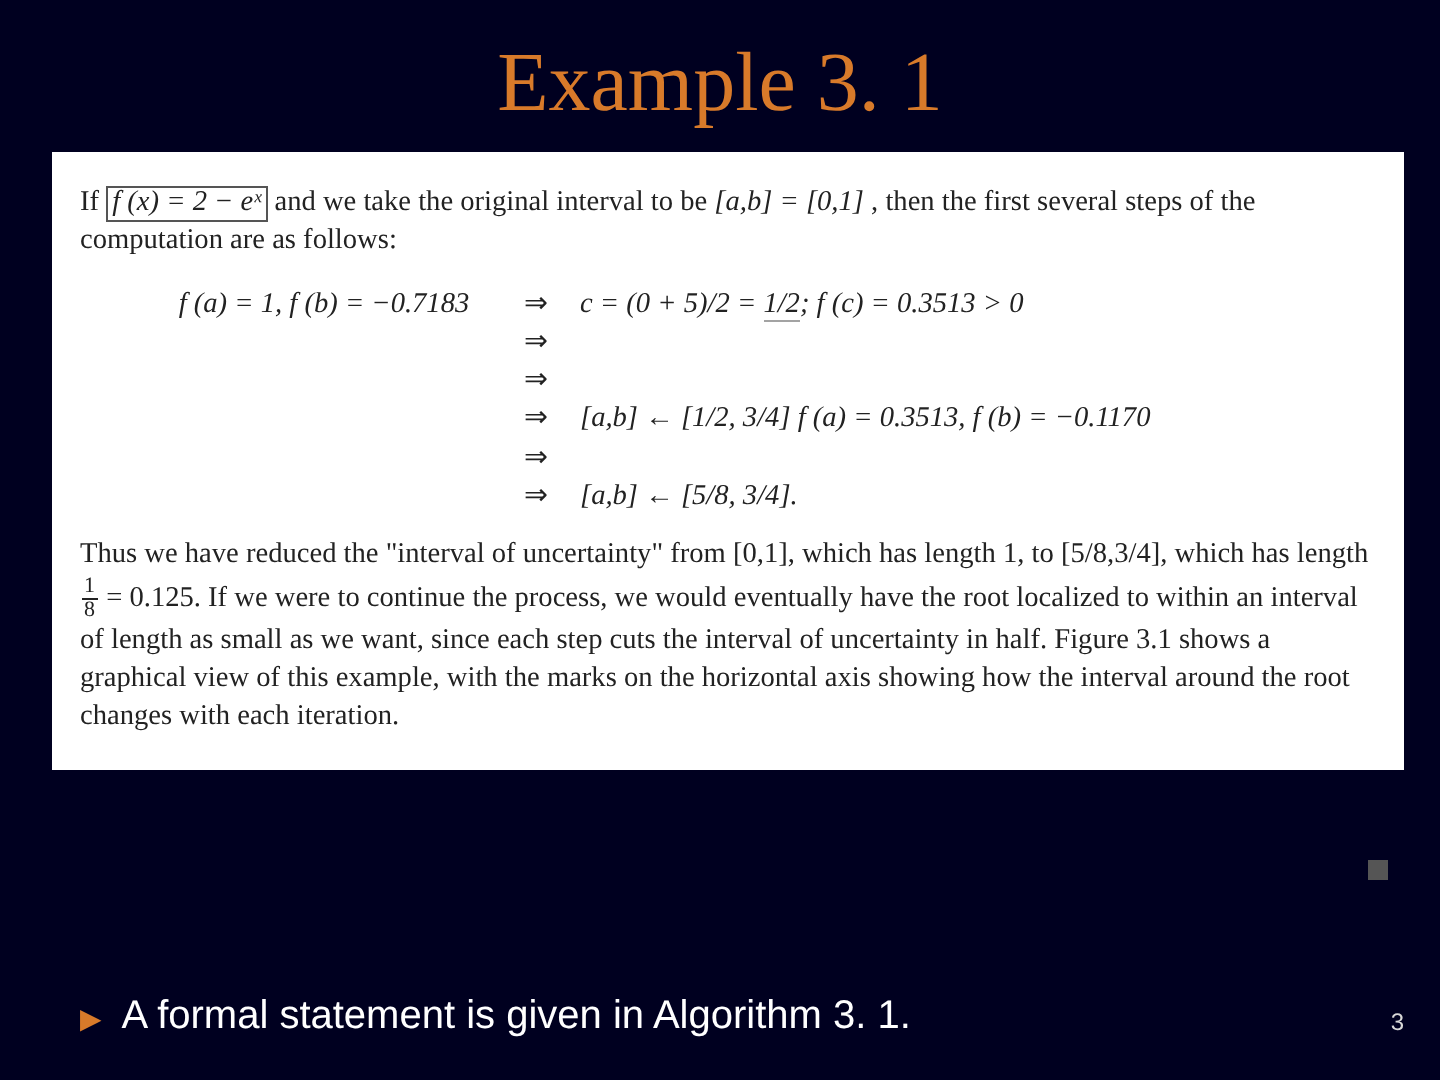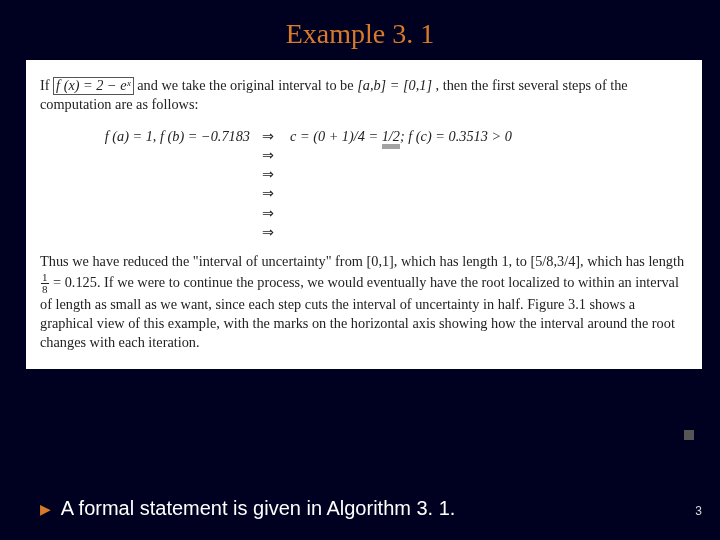--- a/index.html
+++ b/index.html
@@ -10,21 +10,21 @@
     position: relative;
   }
   .slide {
     width: 720px;
     height: 540px;
     position: relative;
   }
   .title {
     color: #d87a2a;
     font-family: "Times New Roman", Times, serif;
-    font-size: 28px;
+    font-size: 42px;
     text-align: center;
     padding-top: 18px;
     padding-bottom: 10px;
     font-weight: normal;
   }
   .content-image {
     background: #ffffff;
     margin: 0 18px 0 26px;
     padding: 16px 14px 16px 14px;
     font-family: "Times New Roman", Times, serif;
@@ -44,33 +44,33 @@
     margin: 8px 0 10px 34px;
     font-style: italic;
   }
   .math-row {
     display: flex;
     align-items: center;
     min-height: 19px;
   }
   .col-left {
     width: 182px;
-    text-align: right;
+    text-align: center;
     padding-right: 6px;
   }
   .col-arrow {
     width: 24px;
     text-align: center;
     font-style: normal;
   }
   .col-right {
     padding-left: 10px;
     white-space: nowrap;
   }
-  .ul { border-bottom: 5px solid #a3a3a3; }
+  .ul { border-bottom: 1px solid #a3a3a3; }
   .para2 { margin-top: 6px; font-family: Liberation Serif, serif; }
   .frac {
     display: inline-block;
     vertical-align: middle;
     text-align: center;
     font-size: 11px;
     line-height: 1;
     margin: 0 1px;
   }
   .frac .num { display: block; border-bottom: 1px solid #222; padding: 0 1px; }
@@ -122,42 +122,48 @@
       <span> and we take the original interval to be </span>
       <span class="italic">[a,b] = [0,1]</span>
       <span>, then the first several steps of the computation are as follows:</span>
     </div>
 
     <div class="math-block">
       <div class="math-row">
         <span class="col-left">f (a) = 1, f (b) = −0.7183</span>
         <span class="col-arrow">⇒</span>
         <span class="col-right">
-          <span>c = (0 + 1)/4 = </span><span class="ul">1/2</span><span>; f (c) = 0.3513 &gt; 0</span>
+          <span>c = (0 + 5)/2 = </span><span class="ul">1/2</span><span>; f (c) = 0.3513 &gt; 0</span>
         </span>
       </div>
       <div class="math-row">
         <span class="col-left"></span>
         <span class="col-arrow">⇒</span>
       </div>
       <div class="math-row">
         <span class="col-left"></span>
         <span class="col-arrow">⇒</span>
       </div>
       <div class="math-row">
         <span class="col-left"></span>
         <span class="col-arrow">⇒</span>
+        <span class="col-right">
+          <span>[a,b] ← [1/2, 3/4] f (a) = 0.3513, f (b) = −0.1170</span>
+        </span>
       </div>
       <div class="math-row">
         <span class="col-left"></span>
         <span class="col-arrow">⇒</span>
       </div>
       <div class="math-row">
         <span class="col-left"></span>
         <span class="col-arrow">⇒</span>
+        <span class="col-right">
+          <span>[a,b] ← [5/8, 3/4].</span>
+        </span>
       </div>
     </div>
 
     <div class="para2">
       <span>Thus we have reduced the "interval of uncertainty" from [0,1], which has length 1, to [5/8,3/4], which has length </span>
       <span class="frac">
         <span class="num">1</span>
         <span class="den">8</span>
       </span>
       <span> = 0.125.  If we were to continue the process, we would eventually have the root localized to within an interval of length as small as we want, since each step cuts the interval of uncertainty in half.  Figure 3.1 shows a graphical view of this example, with the marks on the horizontal axis showing how the interval around the root changes with each iteration.</span>

